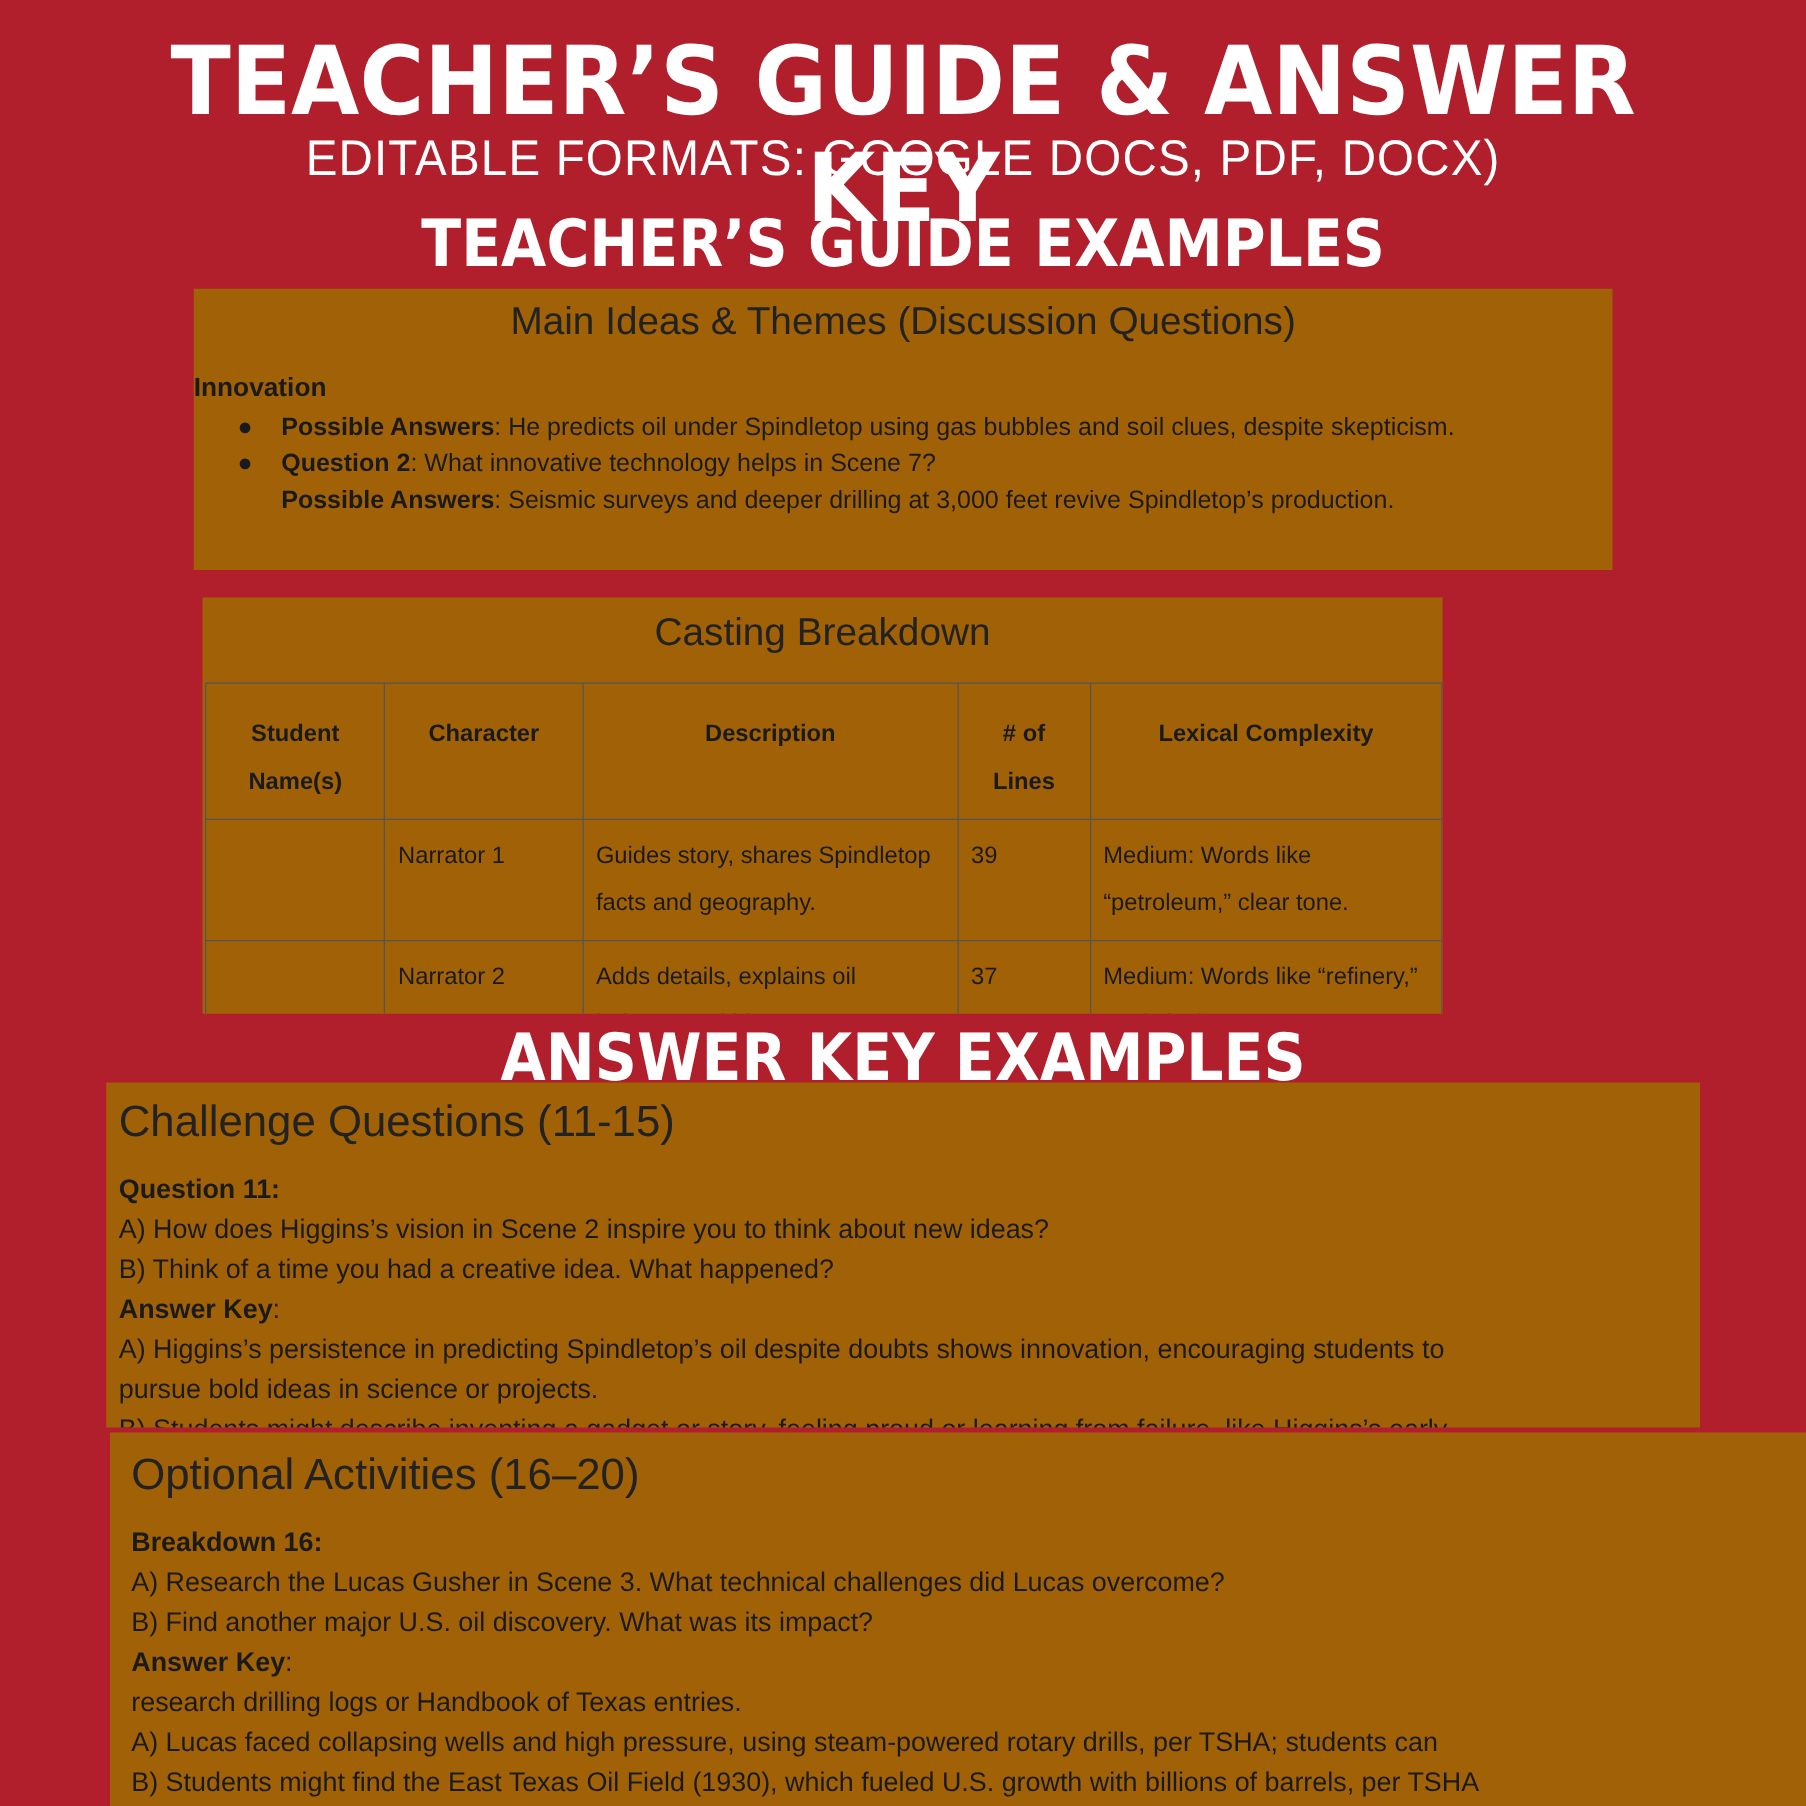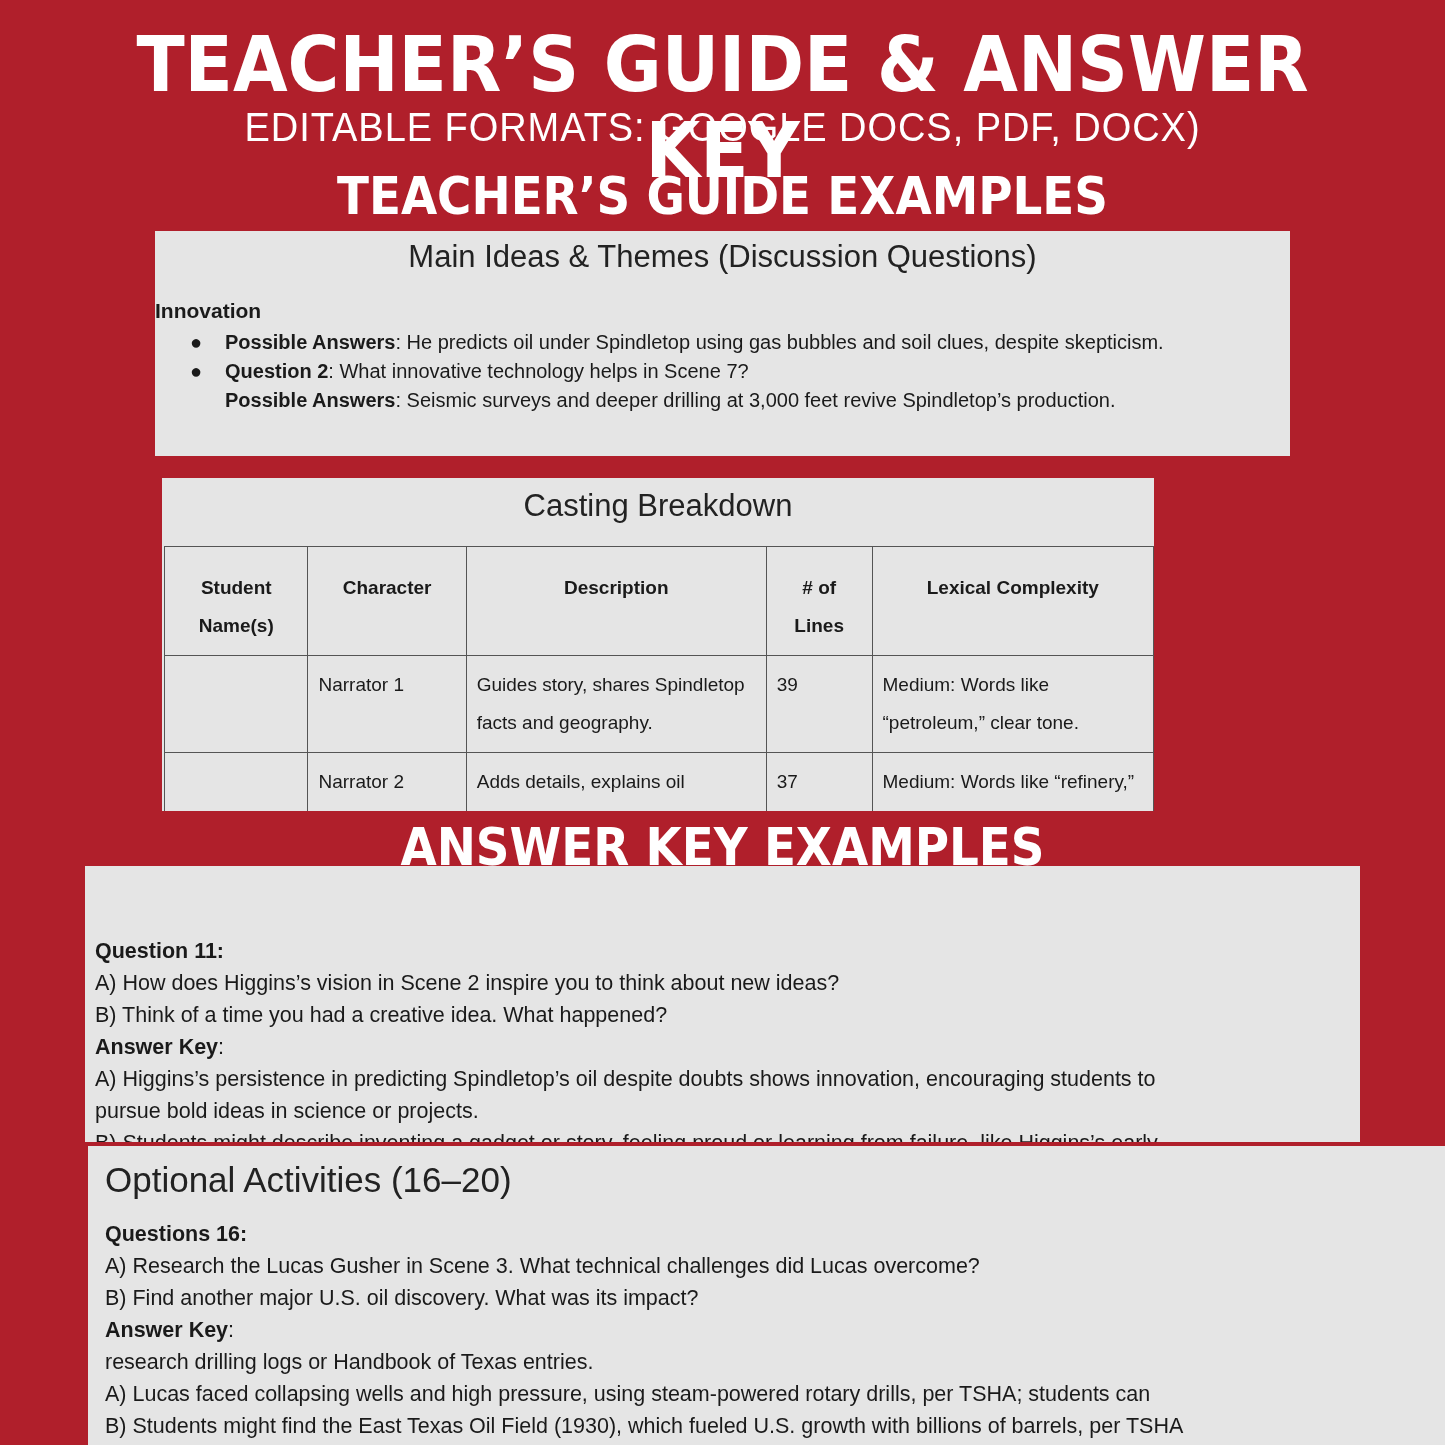--- a/index.html
+++ b/index.html
@@ -11,21 +11,21 @@
   .banner {
     position:absolute; left:0; width:1445px; text-align:center; color:#fff;
     font-family:"DejaVu Sans", sans-serif; font-weight:bold; letter-spacing:0px;
     transform-origin:center;
   }
   #main-title { top:22px; font-size:76px; line-height:86px; transform:scaleX(0.93); }
   #subtitle { top:104px; font-family:"Liberation Sans", sans-serif; font-weight:normal; font-size:40px; line-height:46px; letter-spacing:1px; transform:scaleX(0.95); }
   #tg-heading { top:167px; font-size:52px; line-height:58px; transform:scaleX(0.9); }
   #ak-heading { top:818px; font-size:52px; line-height:58px; transform:scaleX(0.9); }
 
-  .panel { position:absolute; background:#e5e5e5; overflow:hidden; color:#1a1a1a; }
+  .panel { position:absolute; background:#a16207; overflow:hidden; color:#1a1a1a; }
   #panel-themes { left:155px; top:231px; width:1135px; height:225px; }
   #panel-casting { left:162px; top:478px; width:992px; height:333px; }
   #panel-challenge { left:85px; top:866px; width:1275px; height:276px; }
   #panel-optional { left:88px; top:1146px; width:1410px; height:299px; }
 
   .doc-title { font-size:31px; color:#222; }
   #panel-themes .doc-title { position:absolute; top:8px; width:100%; text-align:center; }
   .theme-label { position:absolute; left:0; top:68px; font-weight:bold; font-size:21px; }
   .q-list { position:absolute; left:30px; top:97px; margin:0; padding:0; list-style:none; font-size:20px; line-height:29px; }
   .q-list li { position:relative; padding-left:40px; }
@@ -93,35 +93,36 @@
       <td>37</td>
       <td>Medium: Words like “refinery,” analytical tone.</td>
     </tr>
   </tbody>
     </table>
 </div>
 
 <div id="ak-heading" class="banner">ANSWER KEY EXAMPLES</div>
 
 <div id="panel-challenge" class="panel">
+  <div class="doc-title">Challenge Questions (11-15)</div>
   <div class="ak">
     <div><b>Question 11:</b></div>
     <div>A) How does Higgins’s vision in Scene 2 inspire you to think about new ideas?</div>
     <div>B) Think of a time you had a creative idea. What happened?</div>
     <div><b>Answer Key</b>:</div>
     <div>A) Higgins’s persistence in predicting Spindletop’s oil despite doubts shows innovation, encouraging students to</div>
     <div>pursue bold ideas in science or projects.</div>
     <div>B) Students might describe inventing a gadget or story, feeling proud or learning from failure, like Higgins’s early</div>
   </div>
 </div>
 
 <div id="panel-optional" class="panel">
   <div class="doc-title">Optional Activities (16–20)</div>
   <div class="ak">
-    <div><b>Questions 16:</b></div>
+    <div><b>Breakdown 16:</b></div>
     <div>A) Research the Lucas Gusher in Scene 3. What technical challenges did Lucas overcome?</div>
     <div>B) Find another major U.S. oil discovery. What was its impact?</div>
     <div><b>Answer Key</b>:</div>
     <div>research drilling logs or Handbook of Texas entries.</div>
     <div>A) Lucas faced collapsing wells and high pressure, using steam-powered rotary drills, per TSHA; students can</div>
     <div>B) Students might find the East Texas Oil Field (1930), which fueled U.S. growth with billions of barrels, per TSHA</div>
   </div>
 </div>
 
 </body></html>

